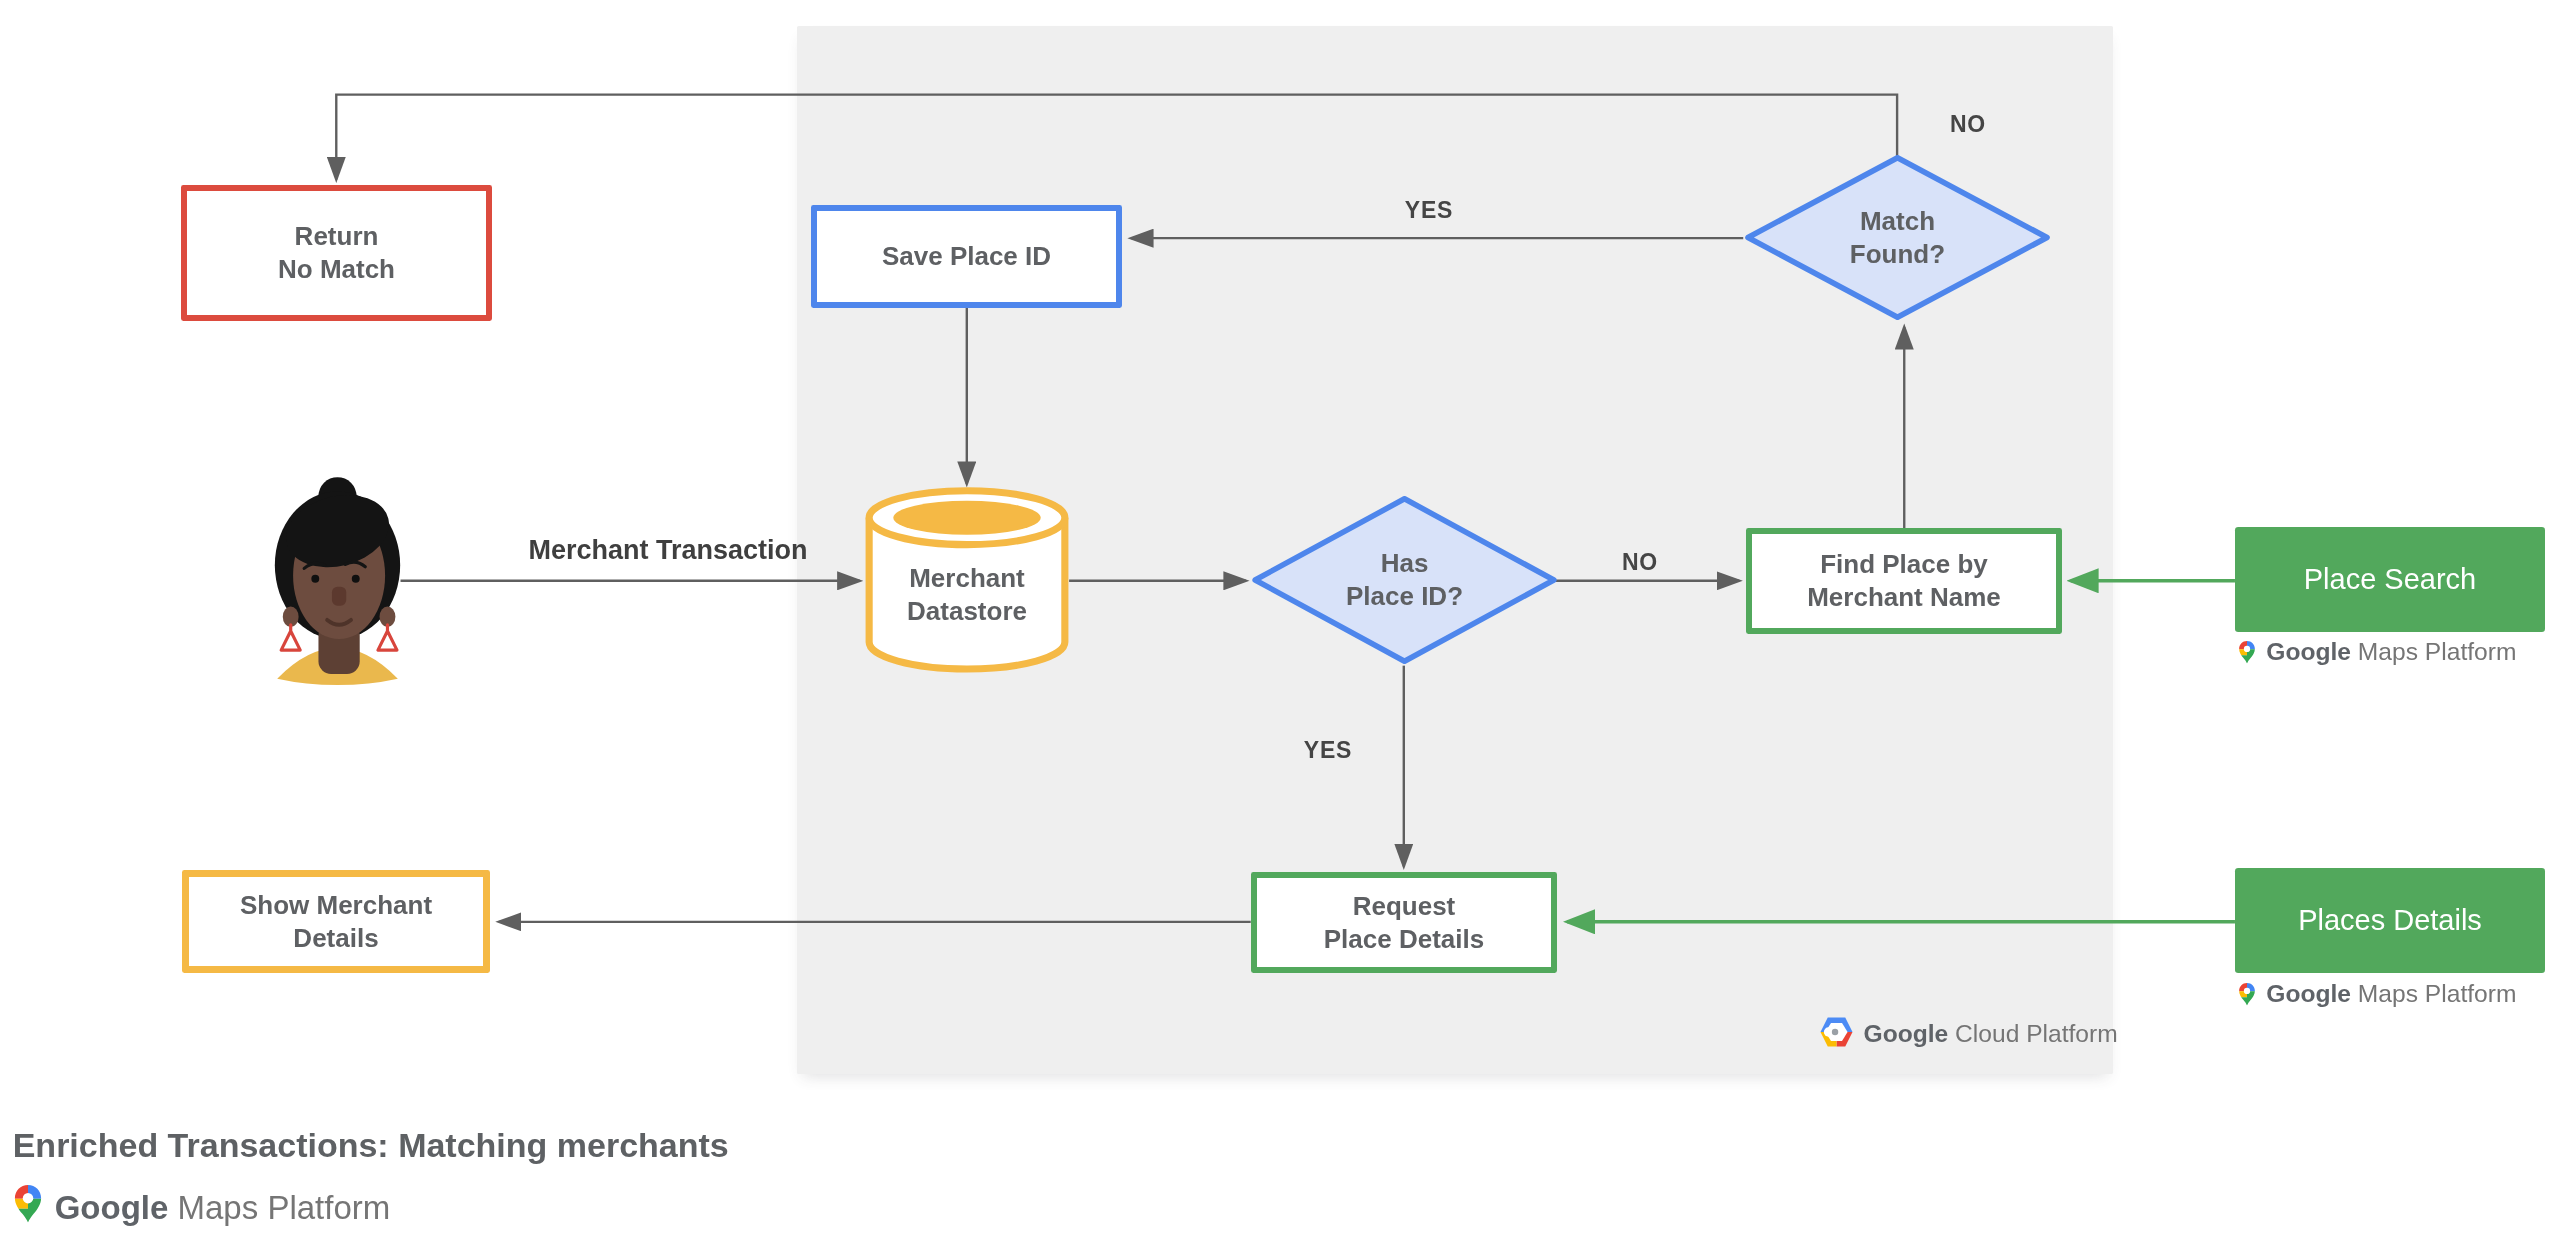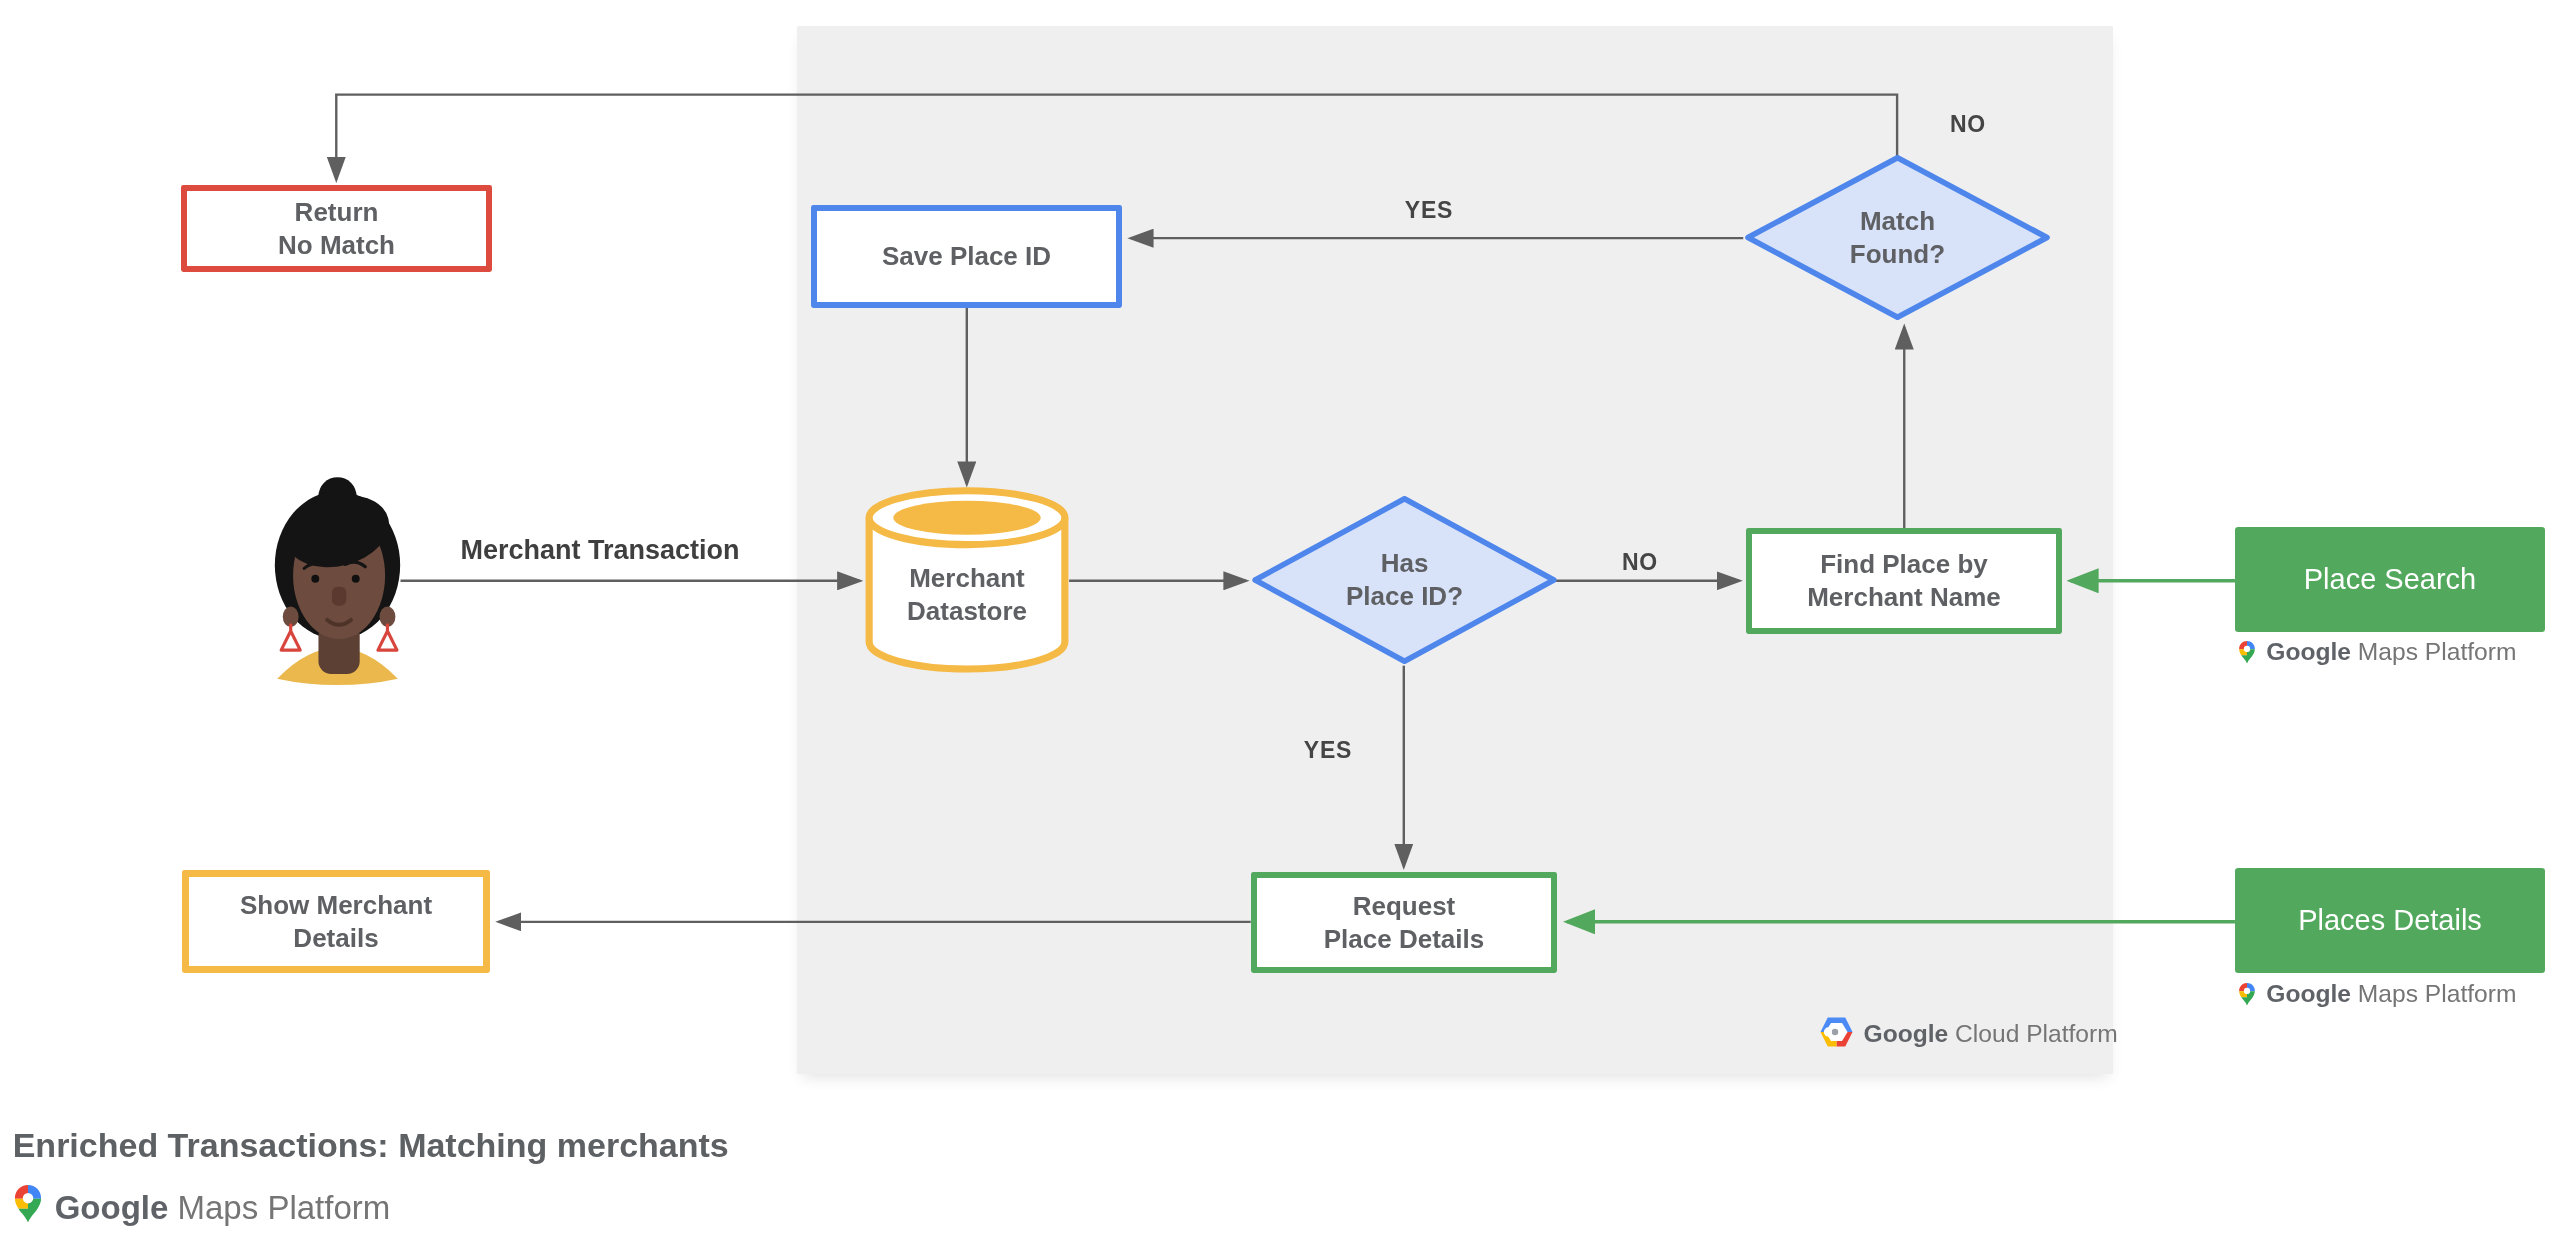--- a/index.html
+++ b/index.html
@@ -72,21 +72,21 @@
     <circle cx="52" cy="132" r="5" fill="#101010"></circle>
     <circle cx="103" cy="132" r="5" fill="#101010"></circle>
     <rect x="73" y="142" width="18" height="24" rx="7" fill="#5c392e"></rect>
     <path d="M 67 184 Q 82 196 97 184" stroke="#4e3329" stroke-width="5" fill="none" stroke-linecap="round"></path>
     <g stroke="#d8453c" stroke-width="4" fill="none" stroke-linejoin="round" stroke-linecap="round">
       <path d="M 21 190 L 21 198 M 21 198 L 9 222 L 33 222 Z"></path>
       <path d="M 143 190 L 143 198 M 143 198 L 131 222 L 155 222 Z"></path>
     </g>
   </svg>
 
-  <div class="box red" style="left:181px;top:185px;width:311px;height:87px;">Return
+  <div class="box red" style="left:181px;top:185px;width:311px;height:136px;">Return
 No Match</div>
 
   <div class="box blue" style="left:811px;top:186px;width:311px;height:103px;">Save Place ID</div>
 
   <div class="box green" style="left:1251px;top:872px;width:306px;height:101px;">Request
 Place Details</div>
 
   <div class="box green" style="left:1746px;top:528px;width:316px;height:106px;">Find Place by
 Merchant Name</div>
 
@@ -110,21 +110,21 @@
     <ellipse cx="128.5" cy="40" rx="123.5" ry="34" fill="#ffffff" stroke="#f5b945" stroke-width="9"></ellipse>
     <ellipse cx="128.5" cy="40" rx="93" ry="21.5" fill="#f5b945"></ellipse>
   </svg>
   <div class="shape-label" style="left:865px;top:539px;width:204px;height:111px;">Merchant
 Datastore</div>
 
   <div class="api" style="left:2235px;top:527px;width:310px;height:105px;">Place Search</div>
 
   <div class="api" style="left:2235px;top:868px;width:310px;height:105px;">Places Details</div>
 
-  <div class="edge-label big" style="left:600px;top:550px;">Merchant Transaction</div>
+  <div class="edge-label big" style="left:668px;top:550px;">Merchant Transaction</div>
   <div class="edge-label" style="left:1429px;top:210px;">YES</div>
   <div class="edge-label" style="left:1968px;top:124px;">NO</div>
   <div class="edge-label" style="left:1640px;top:562px;">NO</div>
   <div class="edge-label" style="left:1328px;top:750px;">YES</div>
 
   <div class="brand" style="left:2238px;top:638px;gap:10.3px;">
     <svg width="18" height="26" viewBox="0 0 24 34">
       <defs>
           <clipPath id="pc1">
             <path d="M12 1 C6 1 1.5 5.6 1.5 11.5 C1.5 16 4.5 20.5 7.5 24 C9.5 26.4 11 28.6 12 31 C13 28.6 14.5 26.4 16.5 24 C19.5 20.5 22.5 16 22.5 11.5 C22.5 5.6 18 1 12 1 Z"></path>

